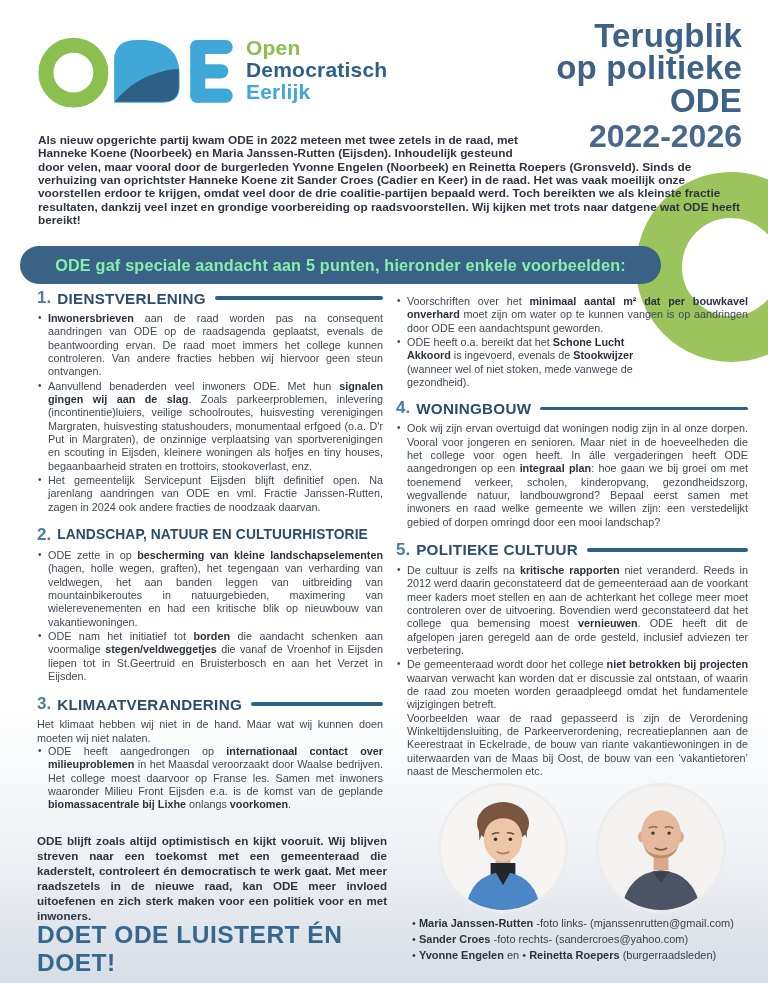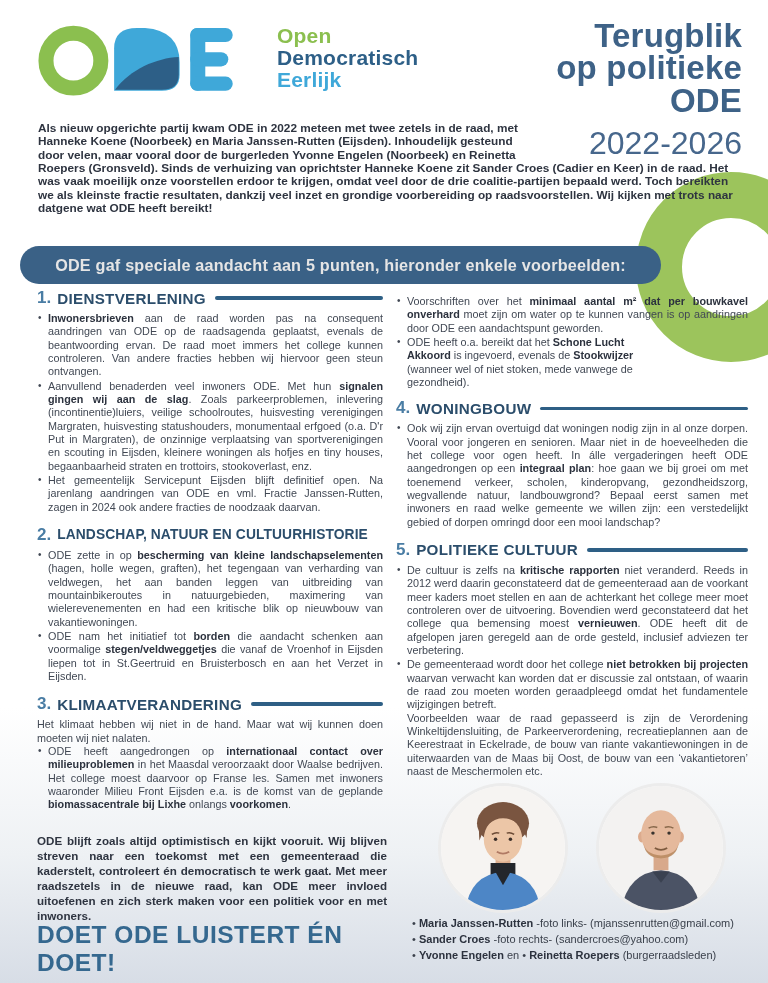--- a/index.html
+++ b/index.html
@@ -10,32 +10,32 @@
   }
   
   .green-ring{
     position:absolute;top:172px;right:-58px;width:190px;height:190px;box-sizing:border-box;
     border-radius:50%;border:46px solid #9cc45c;z-index:1;
   }
   
   .header-flow{position:absolute;left:38px;top:12px;width:704px;z-index:2;}
   .masthead{float:right;width:222px;text-align:right;margin-top:8px;}
   .masthead .t{font-size:33px;font-weight:800;line-height:0.98;letter-spacing:0.2px;color:#3e6287;}
-  .masthead .years{font-size:32px;font-weight:400;color:#47678c;line-height:1.05;margin-top:10px;}
-  .logo-row{display:flex;align-items:center;gap:31px;margin:4px 0 22px 0;width:450px;}
+  .masthead .years{font-size:32px;font-weight:700;color:#47678c;line-height:1.05;margin-top:3px;}
+  .logo-row{display:flex;align-items:center;gap:0;margin:16px 0 22px 0;width:450px;}
   .logo-mark{flex:0 0 auto;}
   .logo-text{font-weight:700;font-size:21px;line-height:1.06;letter-spacing:0.2px;}
   .logo-text .l1{color:#8bbf4f;}
   .logo-text .l2{color:#2d5f87;}
   .logo-text .l3{color:#3fa8d9;}
   .intro{font-size:11.8px;font-weight:700;color:#2e3440;line-height:1.13;text-align:left;}
   
   .banner{
     position:absolute;left:20px;top:246px;width:641px;height:38px;background:#3a6186;border-radius:19px;
-    display:flex;align-items:center;justify-content:center;color:#e5e5e5;font-weight:700;
+    display:flex;align-items:center;justify-content:center;color:#86efac;font-weight:700;
     font-size:16.2px;letter-spacing:0.2px;z-index:2;white-space:nowrap;
   }
   
   .col-left{position:absolute;left:37px;top:288px;width:346px;z-index:2;}
   .col-right{position:absolute;left:396px;top:295px;width:352px;z-index:2;}
   .sec{margin-bottom:11px;}
   .sec-head{display:flex;align-items:center;gap:6px;margin-bottom:4px;}
   .sec-num{font-size:17px;font-weight:800;color:#4a7da4;}
   .sec-title{font-size:15.2px;font-weight:800;letter-spacing:0.3px;white-space:nowrap;color:#2b4d6b;}
   .sec-head.tight .sec-title{font-size:13.8px;letter-spacing:0.1px;}

